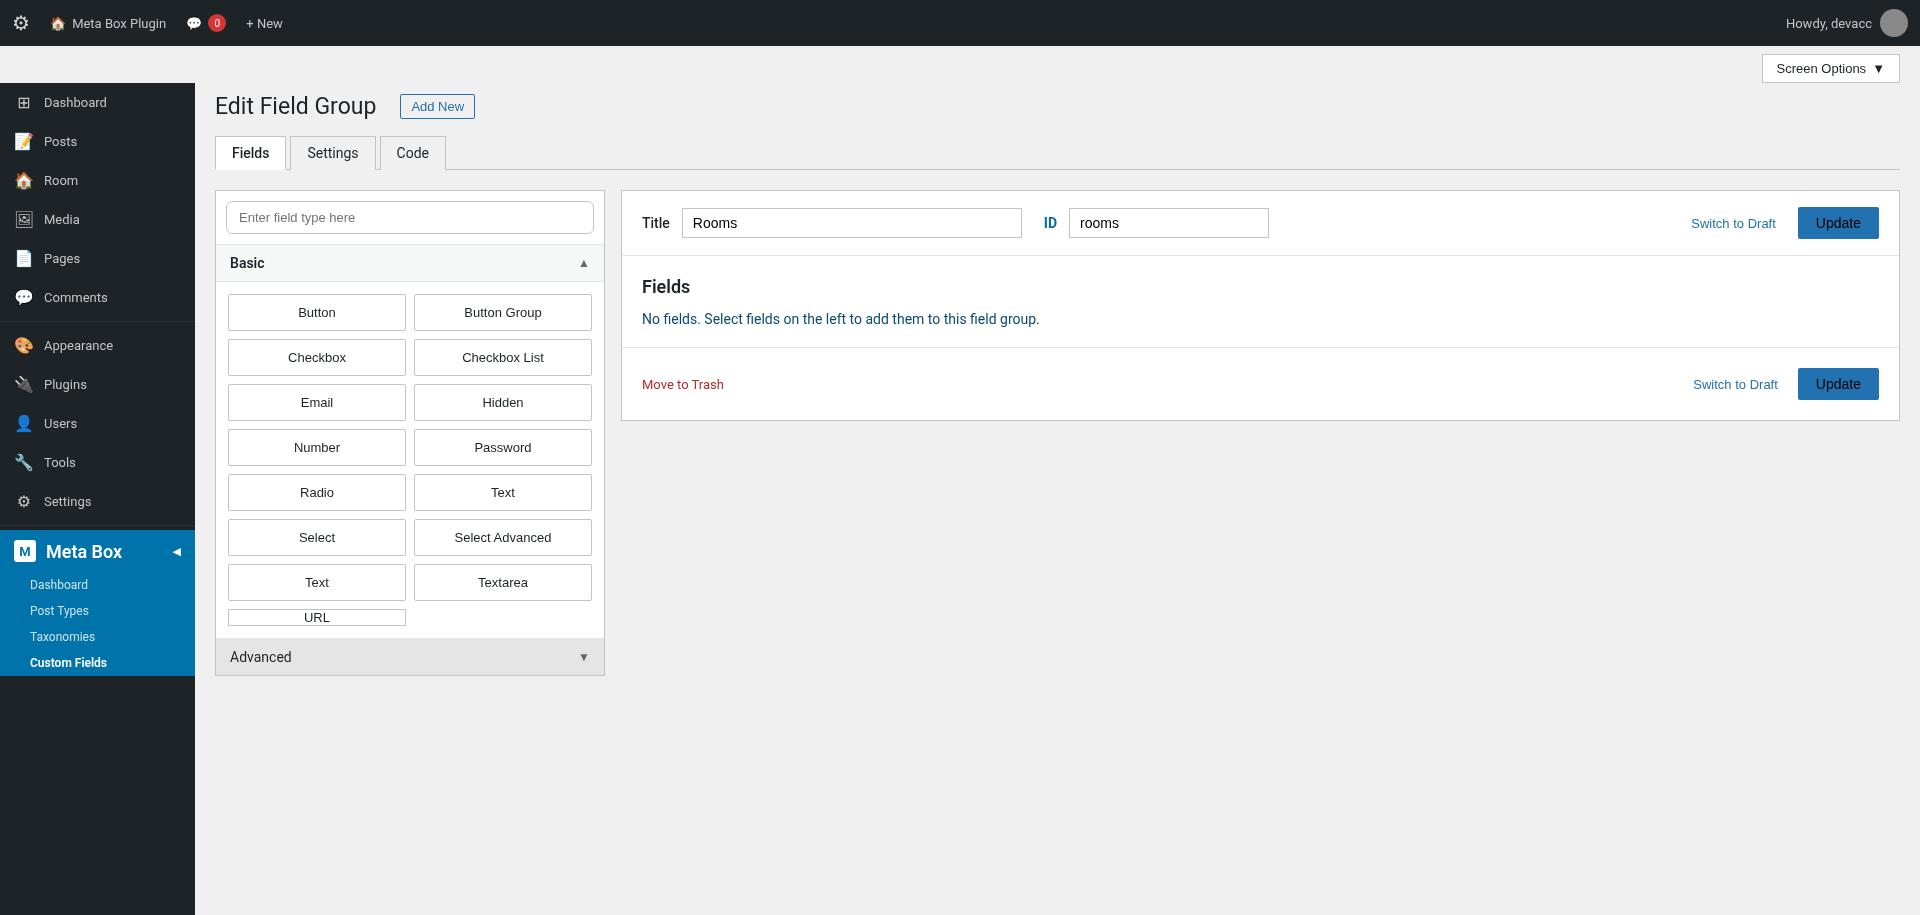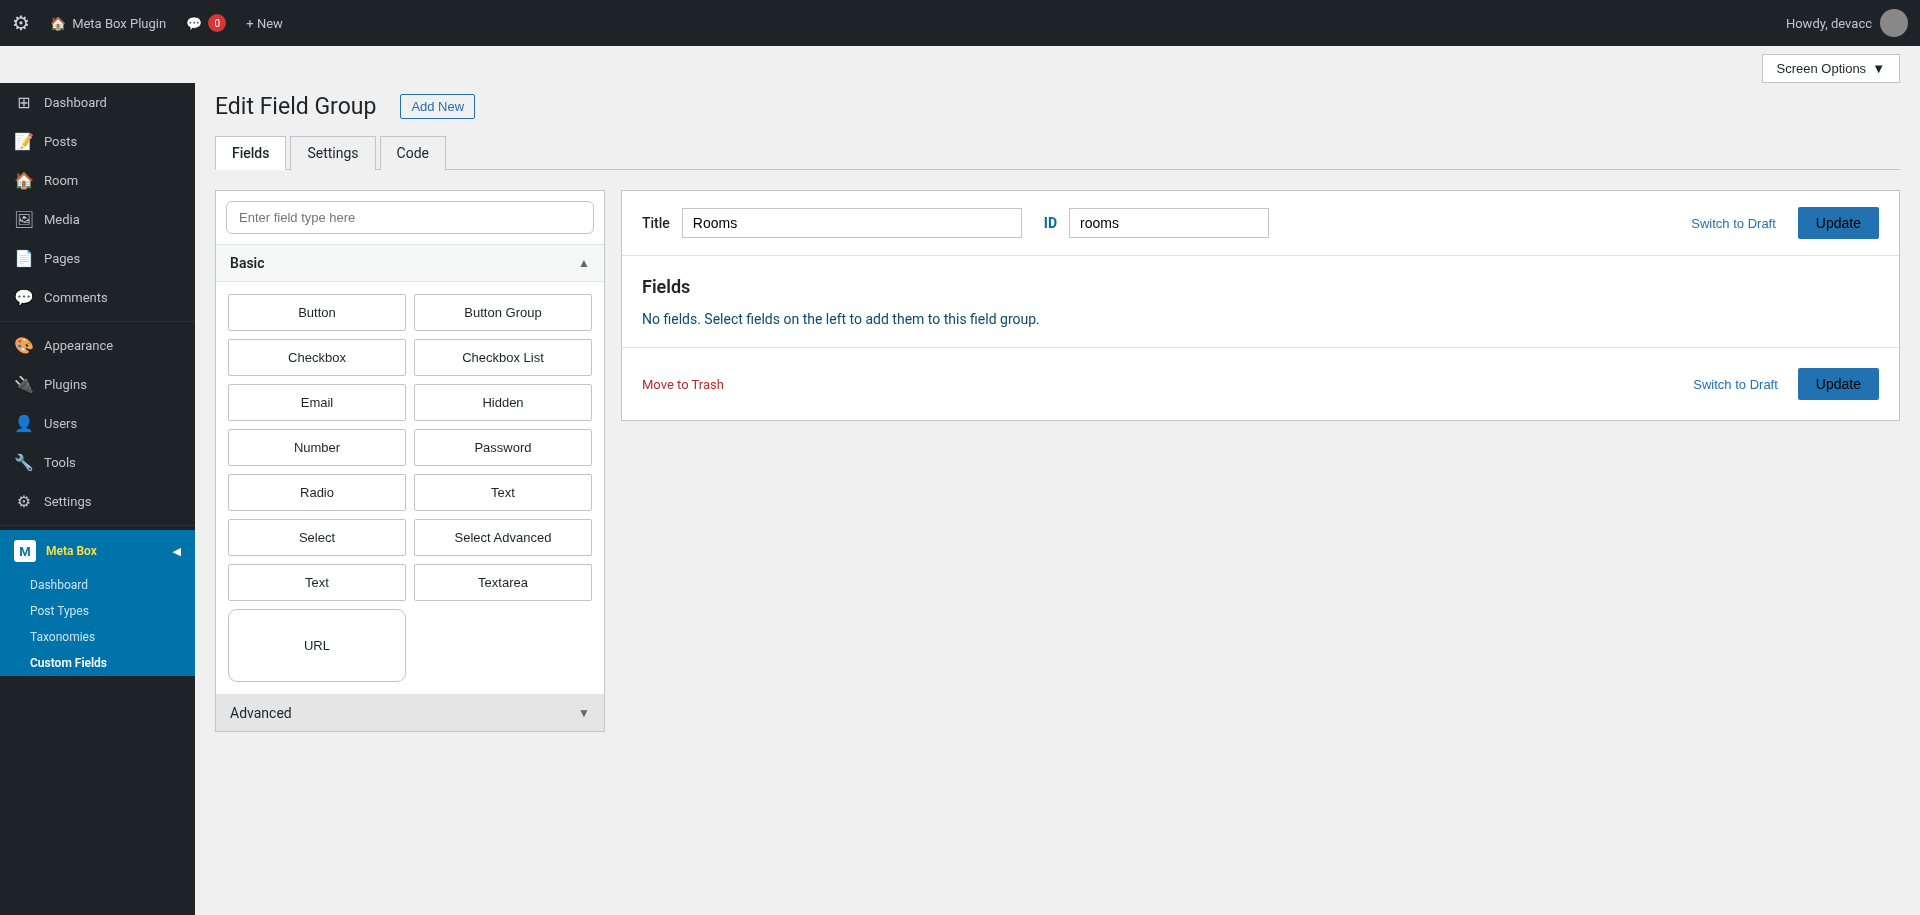--- a/index.html
+++ b/index.html
@@ -171,26 +171,26 @@
       font-size: 13px;
       cursor: pointer;
       color: #1d2327;
       text-align: center;
       border-radius: 2px;
     }
 
     .field-url-btn {
       border: 1px solid #c3c4c7;
       background: #fff;
-      padding: 28px 14px;
+      padding: 0 14px;
       font-size: 13px;
       cursor: pointer;
       color: #1d2327;
       text-align: center;
-      border-radius: 9px;
+      border-radius: 0;
       grid-column: 1;
     }
 
     .advanced-header {
       display: flex;
       align-items: center;
       justify-content: space-between;
       padding: 10px 14px;
       font-weight: 400;
       font-size: 14px;
@@ -343,21 +343,21 @@
       <span>Tools</span>
     </div>
     <div class="menu-item">
       <span class="menu-icon">⚙</span>
       <span>Settings</span>
     </div>
     <div class="menu-separator"></div>
 
     <div style="background:#0073aa; display:flex; align-items:center; padding:10px 14px; cursor:pointer;">
       <span style="width:22px; height:22px; background:#fff; color:#0073aa; border-radius:3px; display:inline-flex; align-items:center; justify-content:center; font-weight:700; font-size:13px; margin-right:10px;">M</span>
-      <span style="color:#fde047; font-weight:600; font-size:12px;">Meta Box</span>
+      <span style="color:#ffffff; font-weight:600; font-size:18px;">Meta Box</span>
       <span style="margin-left:auto; color:#fff; font-size:11px;">◀</span>
     </div>
     <div class="submenu">
       <div class="menu-item">
         <span>Dashboard</span>
       </div>
       <div class="menu-item">
         <span>Post Types</span>
       </div>
       <div class="menu-item">

